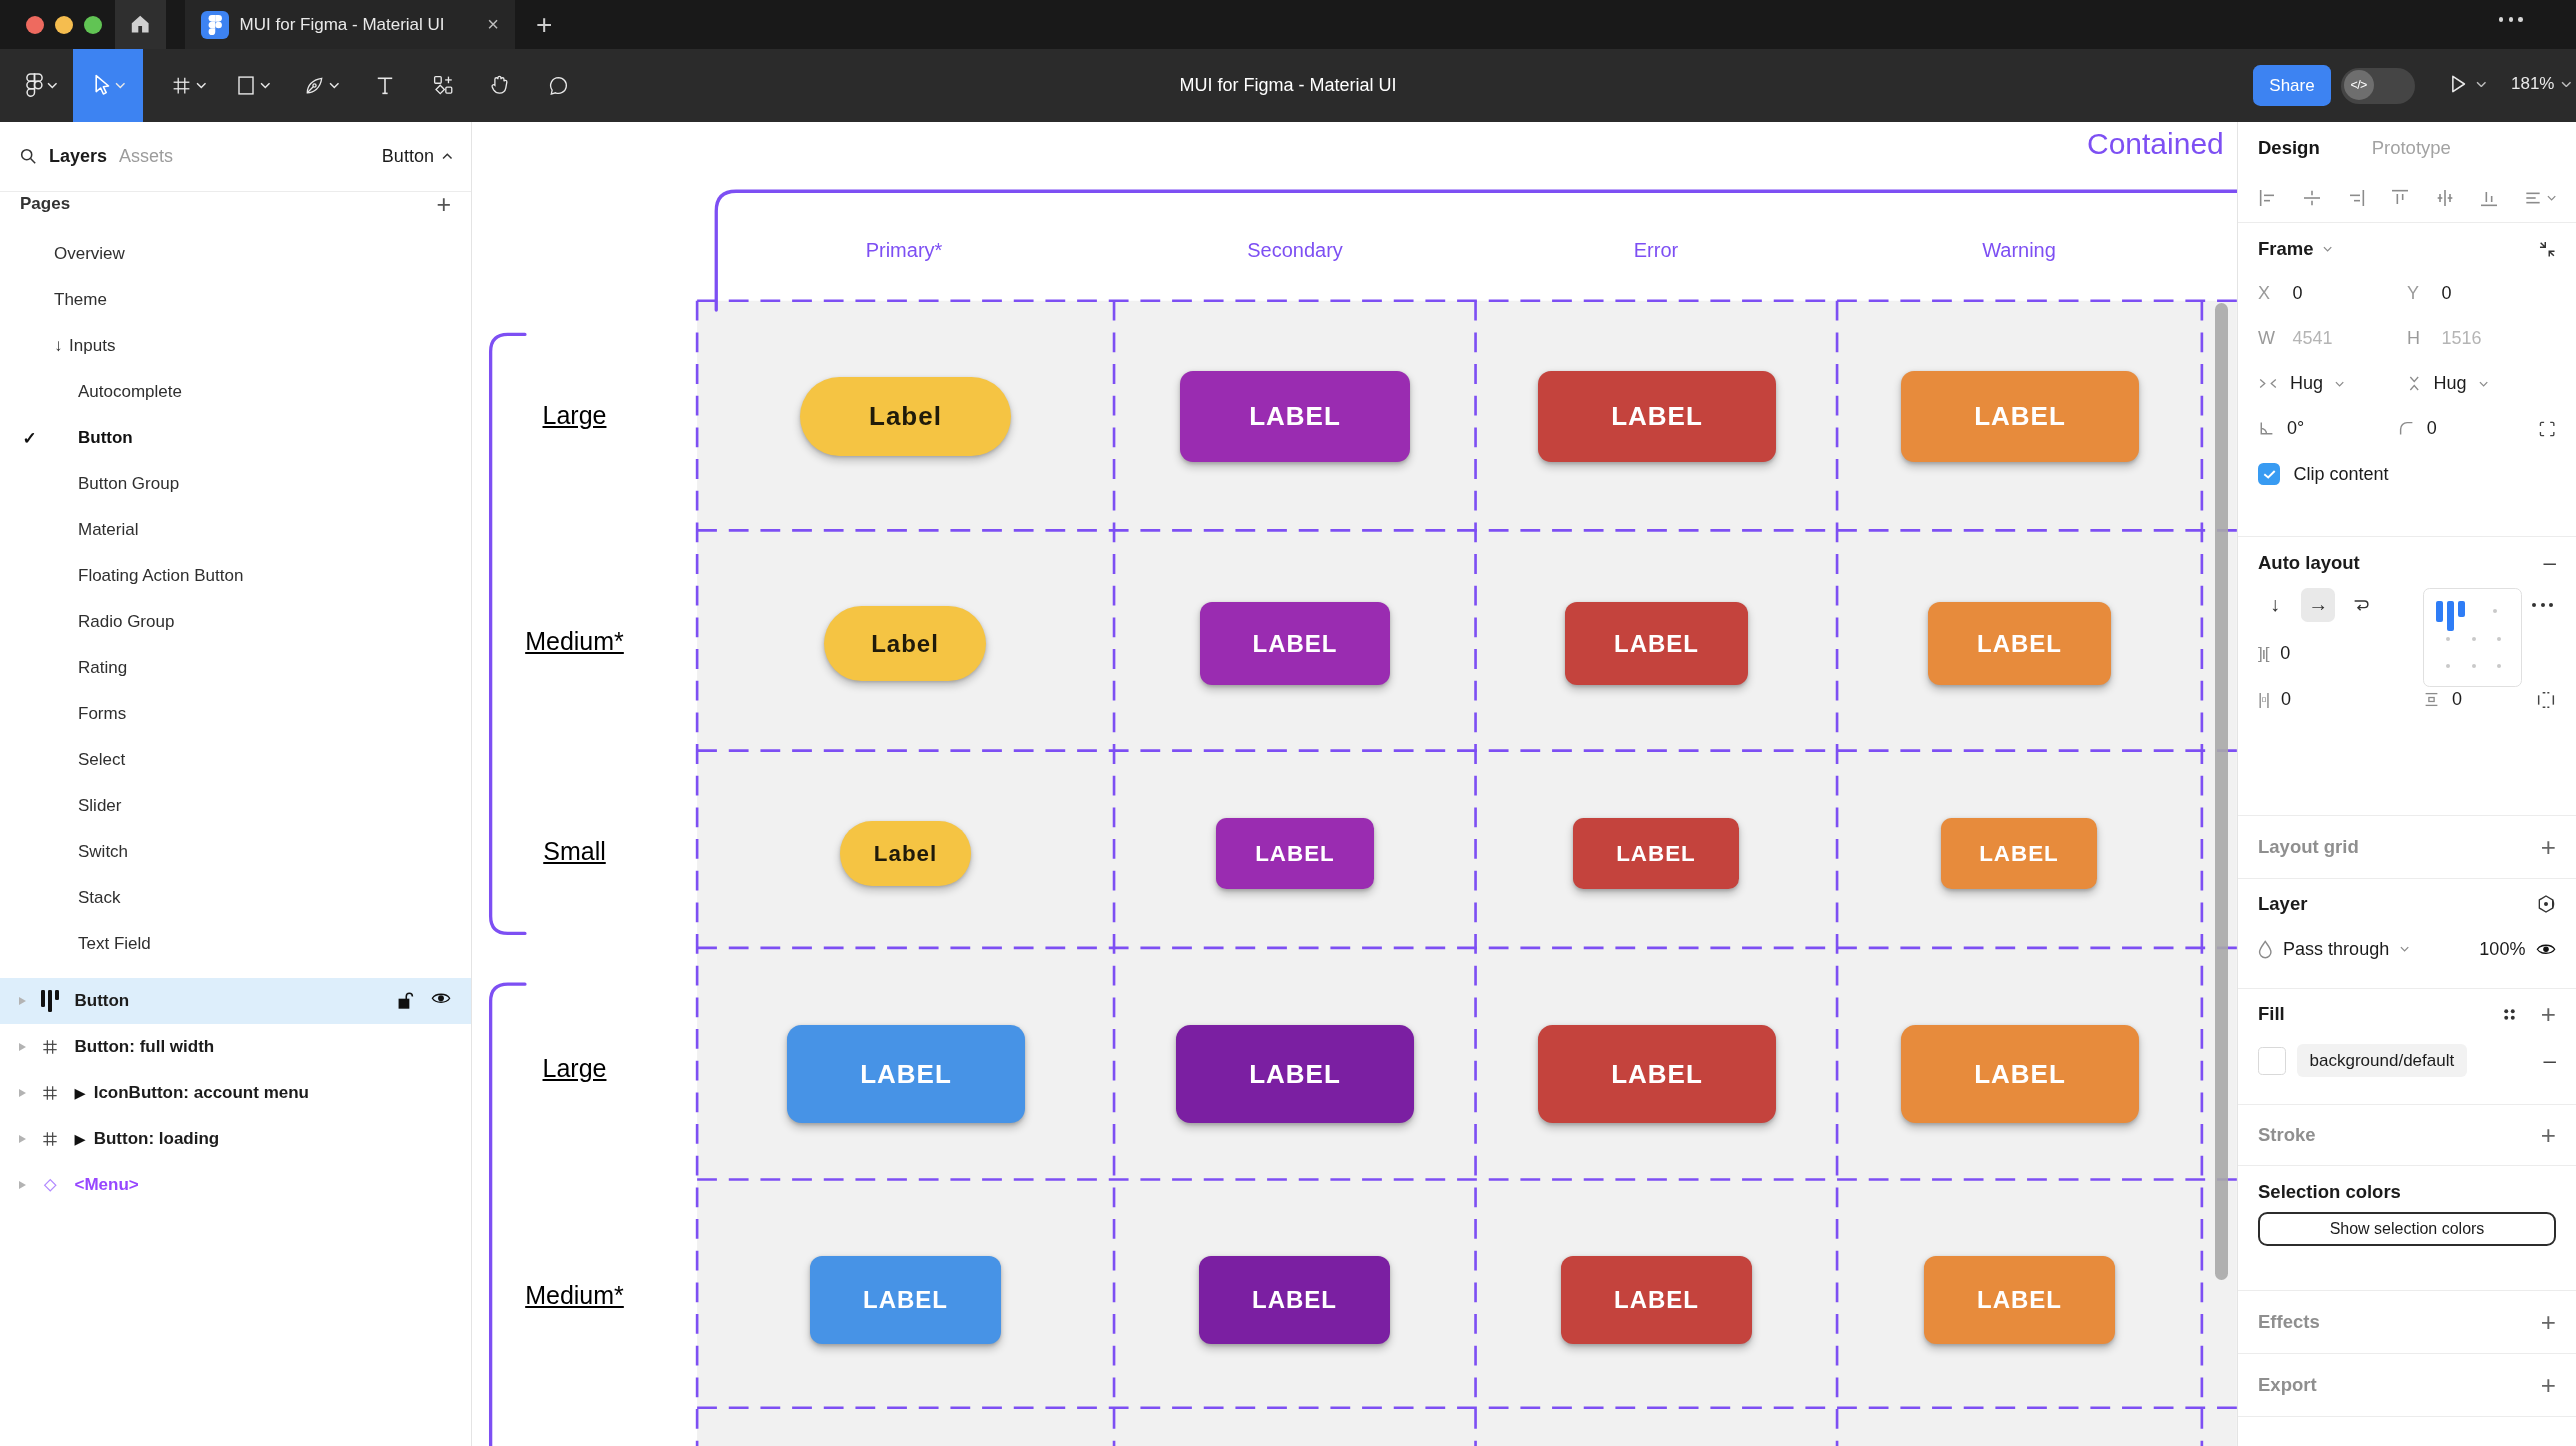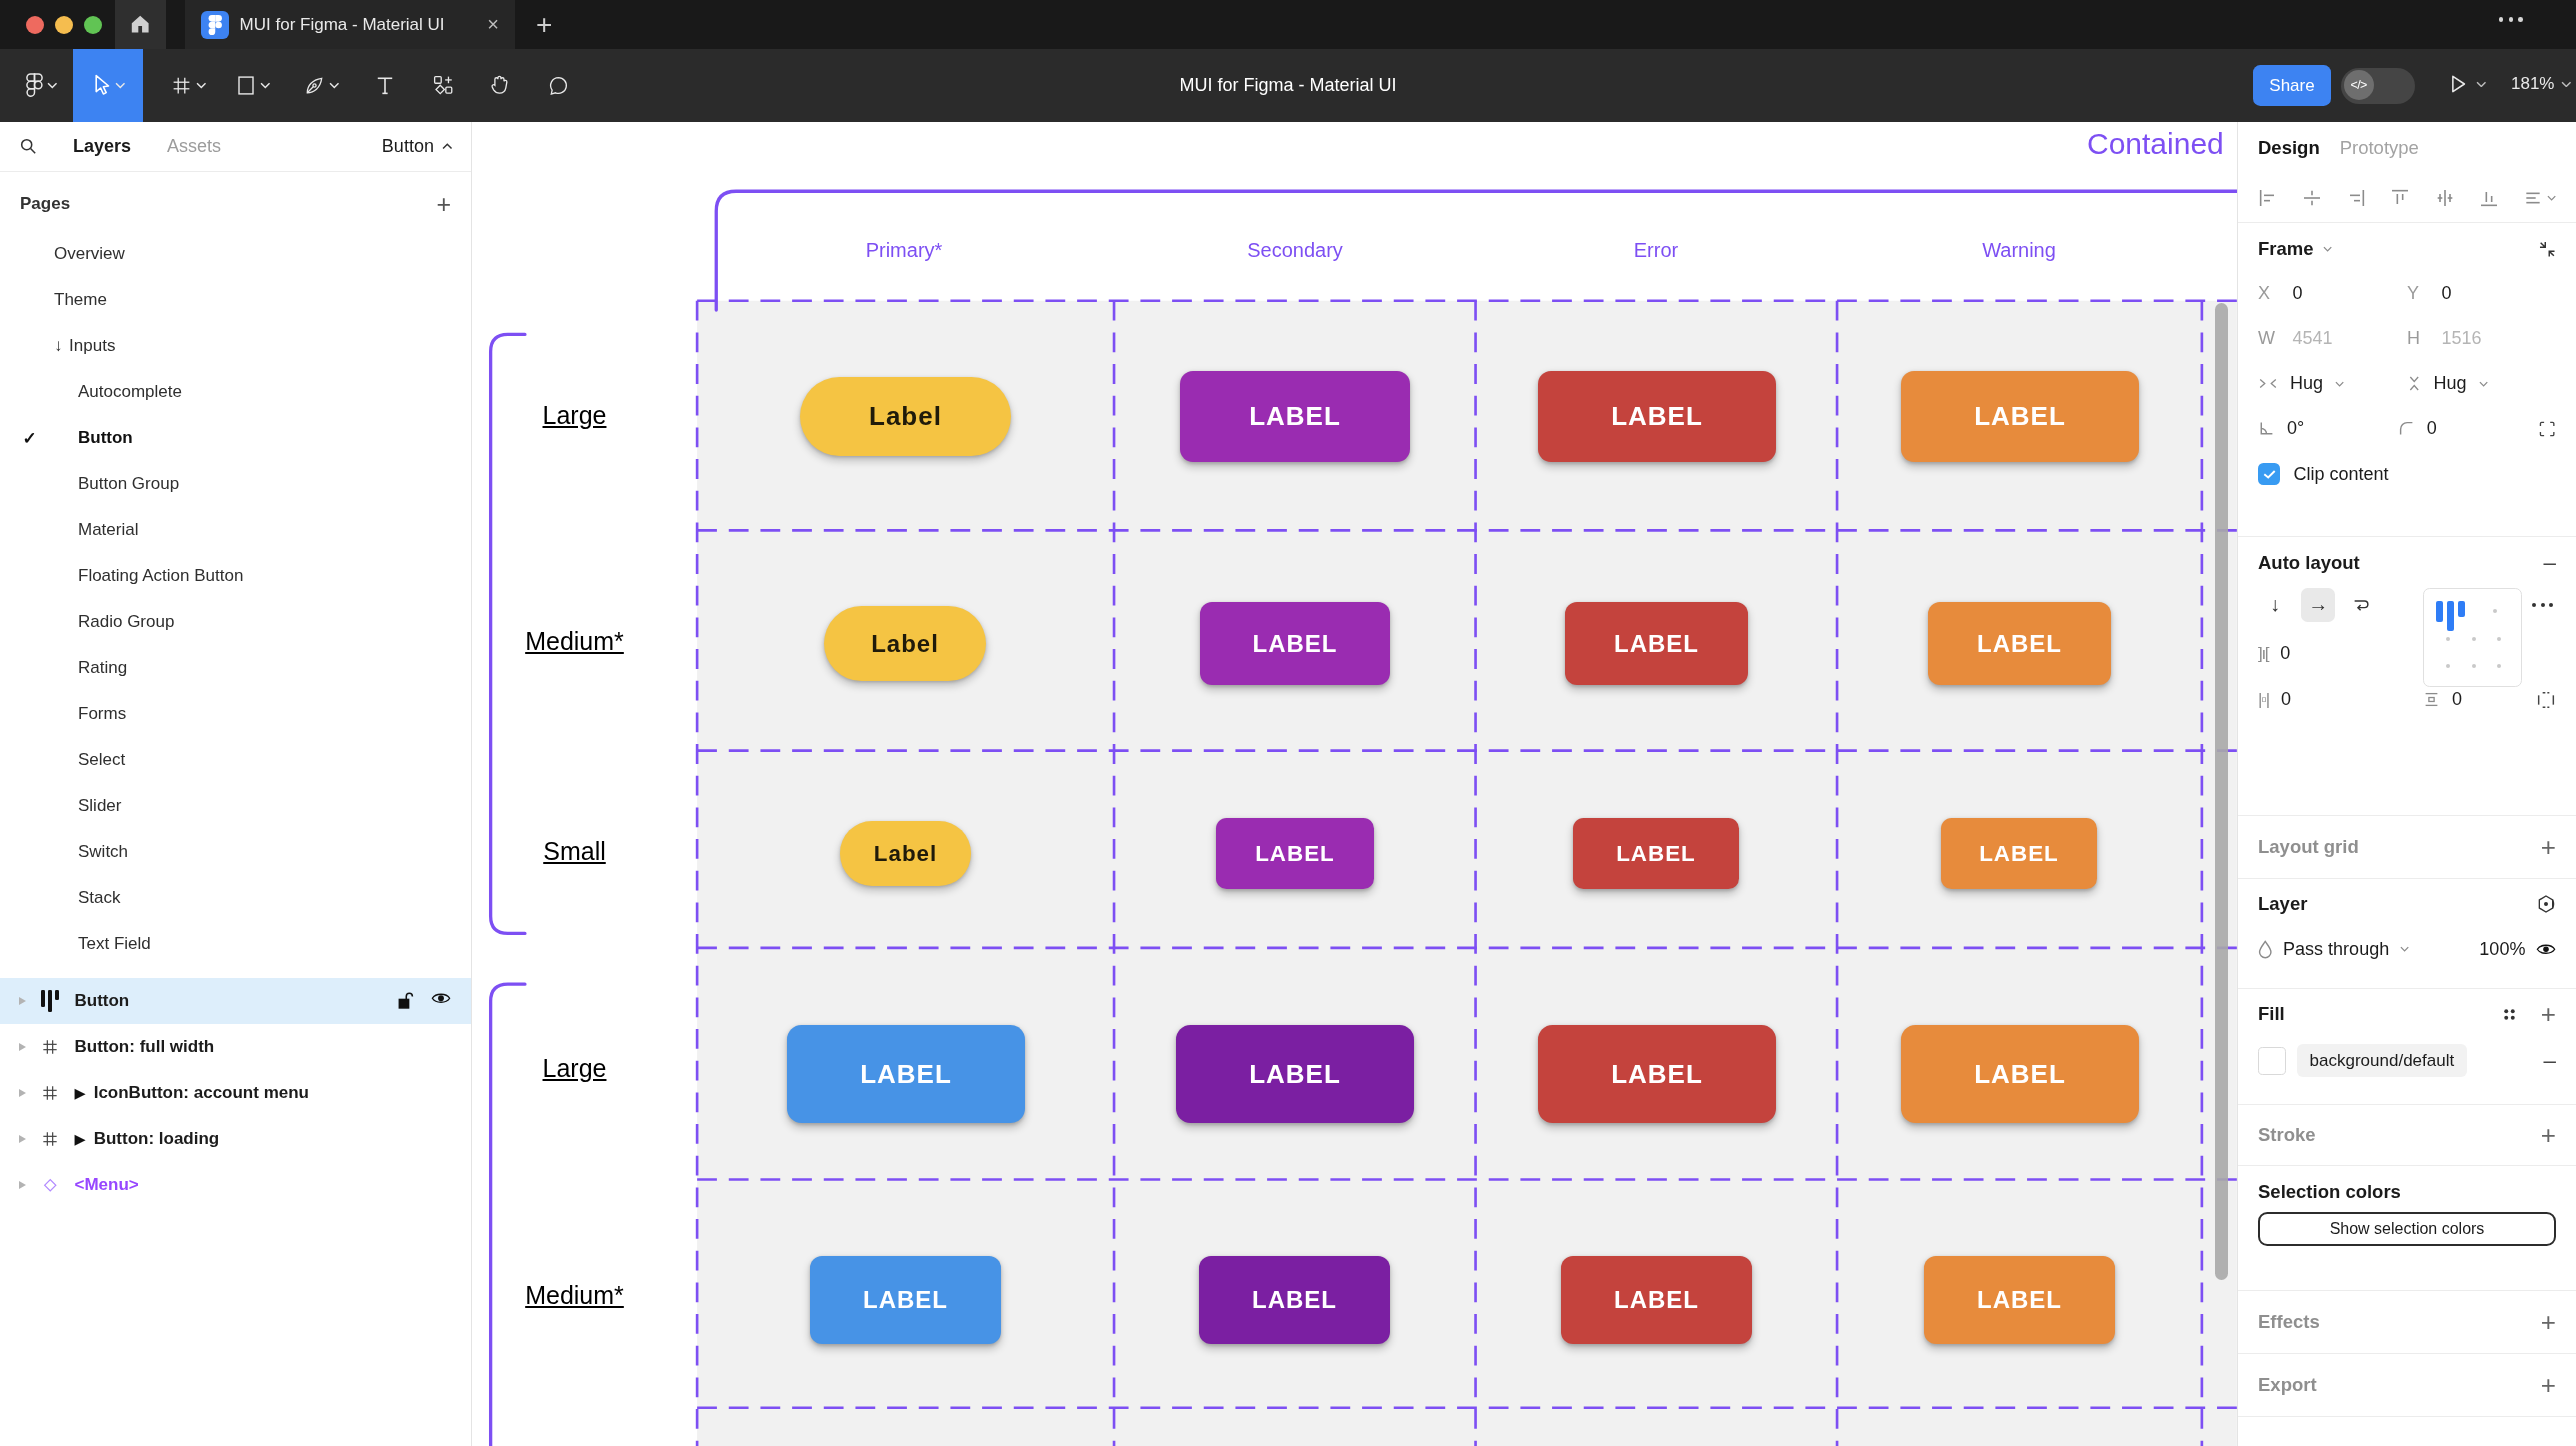--- a/index.html
+++ b/index.html
@@ -36,22 +36,22 @@
   #dev-toggle { position:absolute; left:2341px; top:18.5px; width:74px; height:36px; background:#454545; border-radius:18px; }
   #dev-knob { position:absolute; left:2.6px; top:2.6px; width:30px; height:30px; border-radius:50%; background:#6e6e6e;
               color:#fff; font-size:12.5px; display:flex; align-items:center; justify-content:center; letter-spacing:-0.7px; }
   #present-btn { position:absolute; left:2449px; top:25px; display:flex; align-items:center; gap:8px; }
   #zoom-menu { position:absolute; left:2511px; top:25px; display:flex; align-items:center; gap:6.6px;
                color:#e9e9e9; font-size:17px; }
 
   
   #sidebar { position:absolute; left:0; top:122px; width:472px; height:1324px; background:#fff;
              border-right:1.3px solid #e4e4e4; }
-  #sidebar-header { position:absolute; left:0; top:0; width:100%; height:50px; display:flex; align-items:center;
-                    padding:0 18.5px; gap:36px; border-bottom:1.3px solid #ececec; }
+  #sidebar-header { position:absolute; left:0; top:0; width:100%; height:70px; display:flex; align-items:center;
+                    padding:0 18.5px; gap:12px; border-bottom:1.3px solid #ececec; }
   #sidebar-header .t-layers { font-size:18px; font-weight:700; color:#1b1b1b; }
   #sidebar-header .t-assets { font-size:18px; color:#9c9c9c; }
   #page-selector { margin-left:auto; display:flex; align-items:center; gap:8px; font-size:18px; color:#1b1b1b; }
   #pages-row { position:absolute; left:0; top:63px; width:100%; height:38px; display:flex; align-items:center; padding:0 20px; }
   #pages-row .lbl { font-size:17px; font-weight:600; color:#333; }
   #pages-row .plus { margin-left:auto; font-size:25px; font-weight:300; color:#555; }
   #pages-list { position:absolute; left:0; top:109px; width:100%; }
   .page-item { height:46px; display:flex; align-items:center; font-size:17px; color:#2f2f2f; position:relative; }
   .page-item.ind1 { padding-left:54px; }
   .page-item.ind2 { padding-left:78px; }
@@ -81,21 +81,21 @@
   #canvas-scrollbar { position:absolute; left:1743px; top:181px; width:13px; height:977px;
                       border-radius:6.6px; background:#a8a8a8; opacity:.9; }
 
   
   #inspector { position:absolute; left:2237px; top:122px; width:339px; height:1324px; background:#fff;
                border-left:1.3px solid #e4e4e4; }
   .isec { position:relative; border-bottom:1.3px solid #ececec; padding:0 20px; }
   .isec .title { font-size:18.5px; font-weight:700; color:#1b1b1b; }
   .isec .title.dim { color:#8f8f8f; }
   .iplus { position:absolute; right:20px; font-size:26px; font-weight:300; color:#666; line-height:1; }
-  #insp-tabs { height:51px; border-bottom:none; display:flex; align-items:center; gap:20px;text-align:right; }
+  #insp-tabs { height:51px; border-bottom:none; display:flex; align-items:center; gap:52px;text-align:right; }
   #insp-tabs .tab-design { font-size:18.5px; font-weight:700; color:#161616; }
   #insp-tabs .tab-prototype { font-size:18.5px; color:#a3a3a3; }
   #align-row { height:50px; display:flex; align-items:center; justify-content:space-between; }
   .field { display:flex; align-items:center; gap:12px; width:153px; font-size:18px; color:#1c1c1c; }
   .field .fl { color:#9a9a9a; min-width:22.4px; }
   .field.dimval .fv { color:#b5b5b5; }
   .frow { display:flex; align-items:center; height:45px; }
   .chevg { stroke:#8b8b8b; }
   #clip-row { display:flex; align-items:center; gap:13px; height:46px; }
   #clip-check { width:22.4px; height:22.4px; border-radius:5.3px; background:#389bf2; display:flex;

